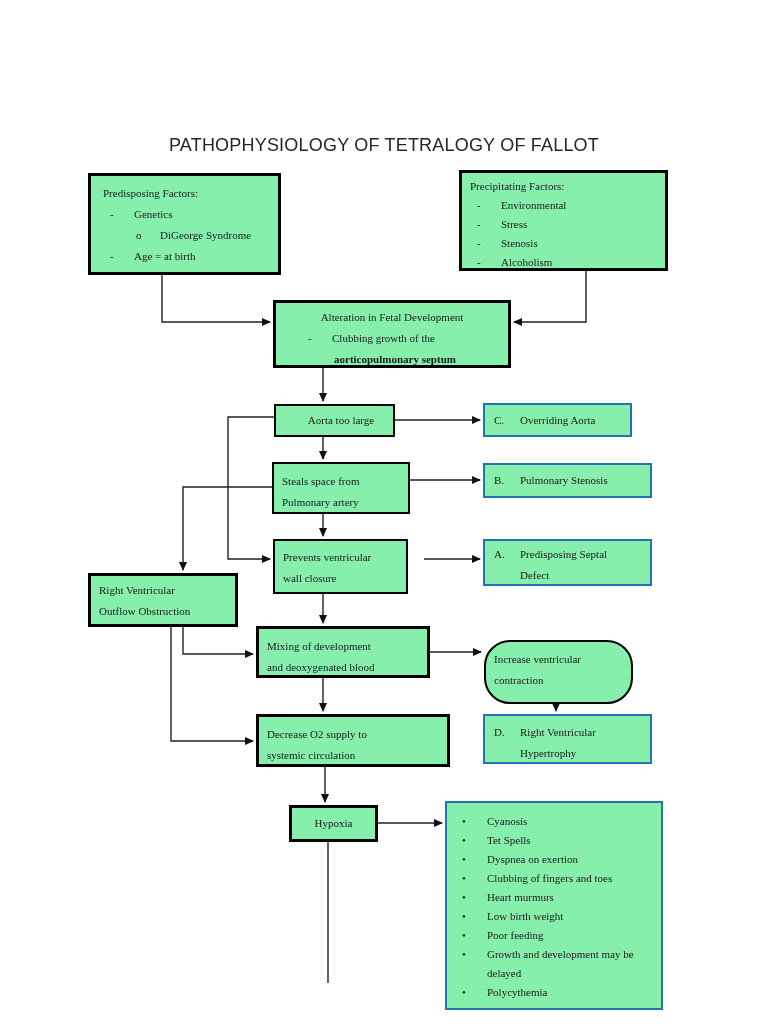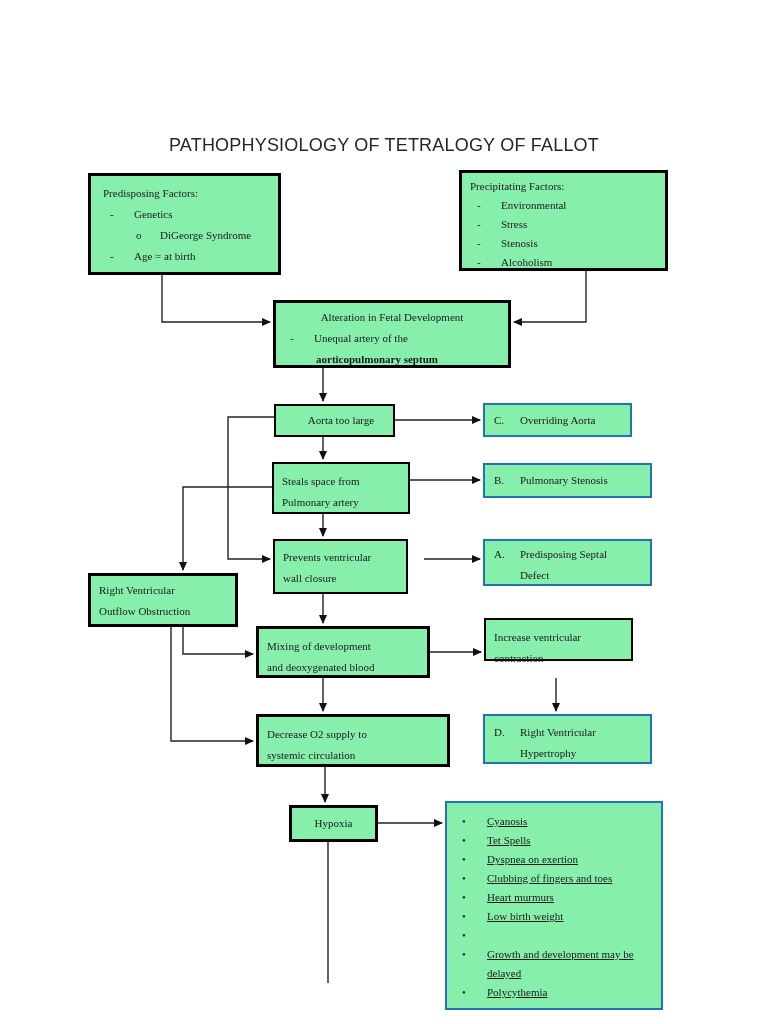--- a/index.html
+++ b/index.html
@@ -30,39 +30,39 @@
   .mk  { display:inline-block; width:24px; }
   .alt-line1 { text-align:center; }
   .alt-li { padding-left:12px; }
   .alt-bold { padding-left:38px; font-weight:bold; }
   
   .lrow { display:flex; }
   .letter { display:inline-block; width:26px; flex:0 0 26px; }
   
   #b-predisposing { left:88px;  top:127px; width:193px; height:102px; padding:7px 6px; }
   #b-precipitating{ left:459px; top:124px; width:209px; height:101px; padding:4px 2px; line-height:19px; }
-  #b-alteration   { left:273px; top:254px; width:238px; height:68px;  padding:4px 2px; }
+  #b-alteration   { left:273px; top:254px; width:238px; height:68px;  padding:4px 20px; }
   #b-aorta        { left:274px; top:358px; width:121px; height:33px;padding-left:13px; }
   #b-overriding   { left:483px; top:357px; width:149px; height:34px; align-items:center; padding-left:9px; }
   #b-steals       { left:272px; top:416px; width:138px; height:52px; }
   #b-stenosis     { left:483px; top:417px; width:169px; height:35px; align-items:center; padding-left:9px; }
   #b-prevents     { left:273px; top:493px; width:135px; height:55px; padding-top:6px; }
   #b-vsd          { left:483px; top:493px; width:169px; height:47px; padding:3px 0 0 9px; }
   #b-rvoo         { left:88px;  top:527px; width:150px; height:54px; padding-top:4px; }
   #b-mixing       { left:256px; top:580px; width:174px; height:52px; }
-  #b-increase     { left:484px; top:572px; width:149px; height:43px; }
+  #b-increase     { left:484px; top:594px; width:149px; height:64px;border-radius:26px; }
   #b-decrease     { left:256px; top:668px; width:194px; height:53px; }
   #b-rvh          { left:483px; top:668px; width:169px; height:50px; padding:6px 0 0 9px; }
   #b-hypoxia      { left:289px; top:759px; width:89px;  height:37px; }
   #b-symptoms     { left:445px; top:755px; width:218px; height:209px; padding-top:9px; }
   
   .sym li { display:flex; line-height:19px; }
   .sym { list-style:none; margin:0; padding:0; }
   .blt { flex:0 0 40px; padding-left:15px; box-sizing:border-box; }
-  .sym .tx { flex:1; padding-right:21px;text-decoration:underline; }
+  .sym .tx { flex:1; padding-right:21px; }
 </style>
 </head>
 <body>
 
 <div class="page">
 
   <div class="title">PATHOPHYSIOLOGY OF TETRALOGY OF FALLOT</div>
 
   <svg class="connectors" width="768" height="1024" viewBox="0 0 768 1024">
     <defs>
@@ -103,21 +103,21 @@
   <div class="box thick" id="b-precipitating">
     <div class="bx-head">Precipitating Factors:</div>
     <div class="li1"><span class="mk">-</span><span>Environmental</span></div>
     <div class="li1"><span class="mk">-</span><span>Stress</span></div>
     <div class="li1"><span class="mk">-</span><span>Stenosis</span></div>
     <div class="li1"><span class="mk">-</span><span>Alcoholism</span></div>
   </div>
 
   <div class="box thick" id="b-alteration">
     <div class="alt-line1">Alteration in Fetal Development</div>
-    <div class="alt-li"><span class="mk">-</span><span>Unequal artery of the</span></div>
+    <div class="alt-li"><span class="mk">-</span><span>Clubbing growth of the</span></div>
     <div class="alt-bold">aorticopulmonary septum</div>
   </div>
 
   <div class="box center-xy" id="b-aorta">
     <span>Aorta too large</span>
   </div>
 
   <div class="box blue lrow" id="b-overriding">
     <span class="letter">C.</span>
     <span>Overriding Aorta</span>
@@ -199,20 +199,21 @@
       <li>
           <span class="blt">•</span>
           <span class="tx">Heart murmurs</span>
         </li>
       <li>
           <span class="blt">•</span>
           <span class="tx">Low birth weight</span>
         </li>
       <li>
           <span class="blt">•</span>
+          <span class="tx">Poor feeding</span>
         </li>
       <li>
           <span class="blt">•</span>
           <span class="tx">Growth and development may be delayed</span>
         </li>
       <li>
           <span class="blt">•</span>
           <span class="tx">Polycythemia</span>
         </li>
     </ul>

